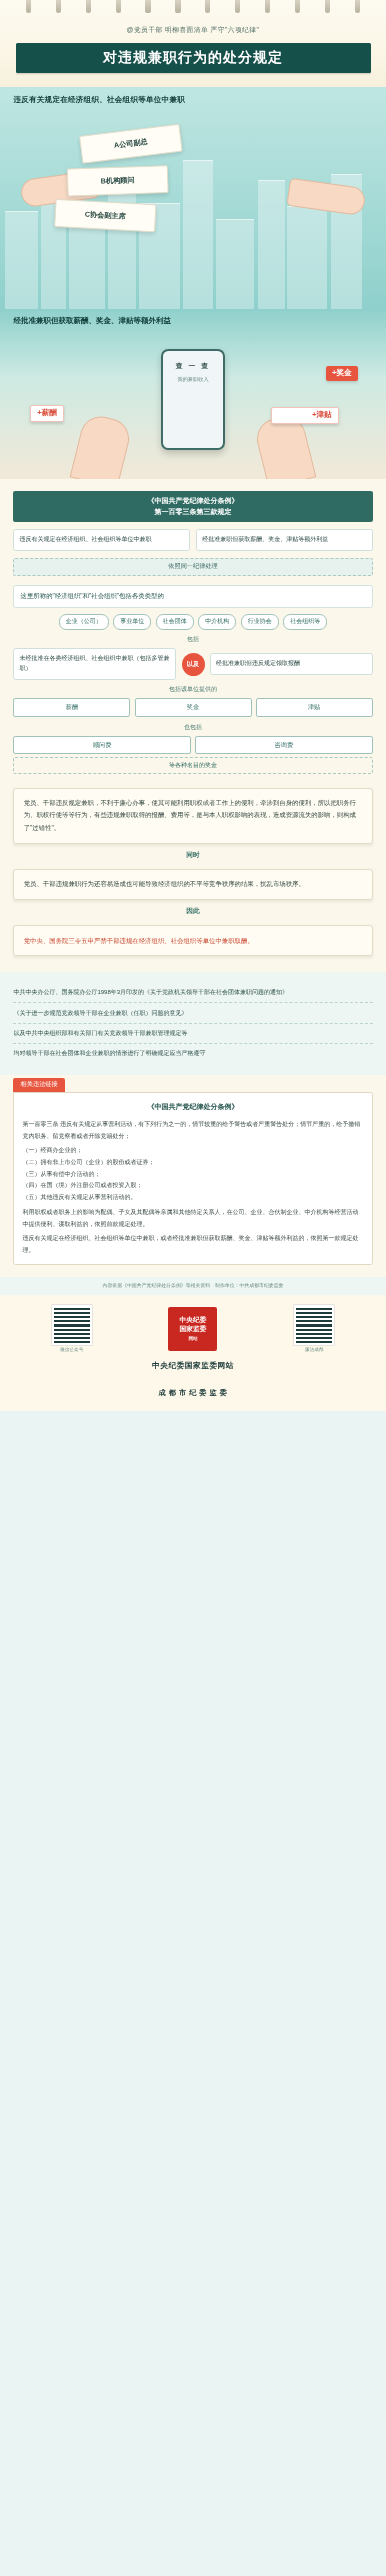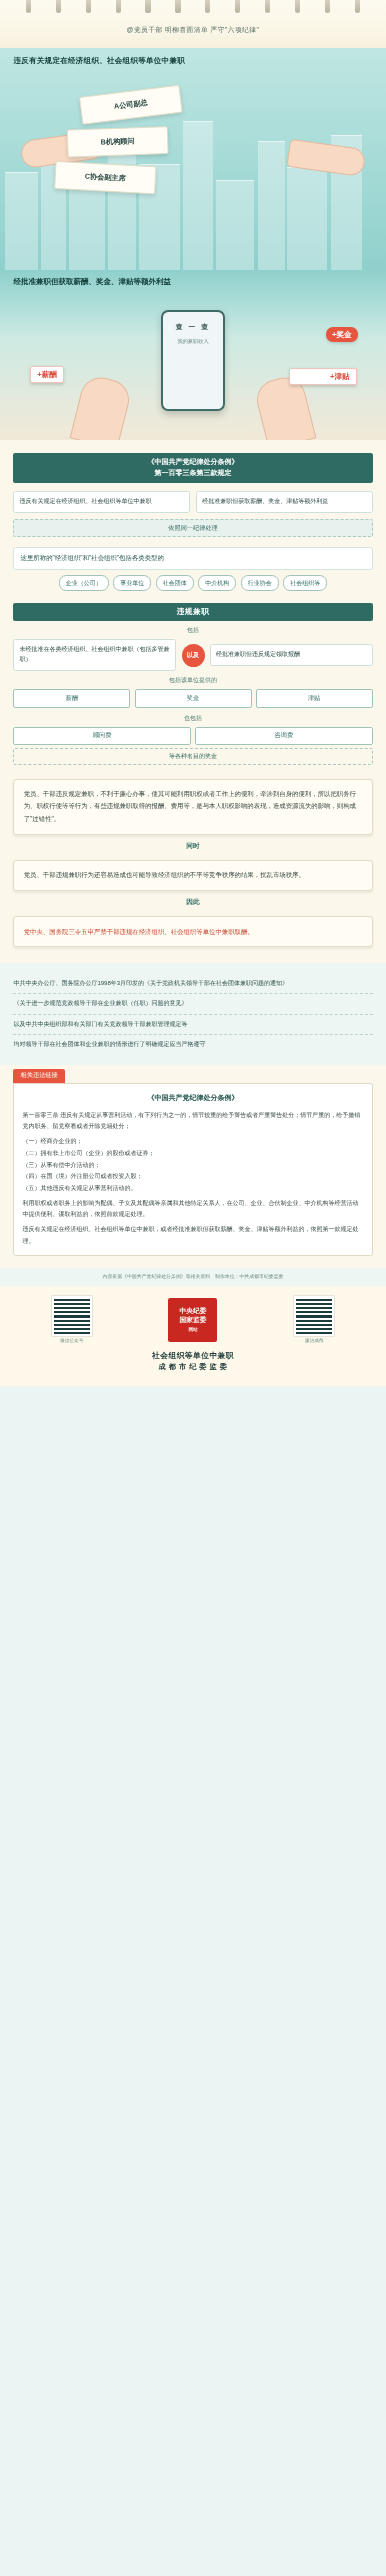--- a/index.html
+++ b/index.html
@@ -93,22 +93,22 @@
   }
   .phone .ph-t1 { font-size:6.7px; color:#2b4a45; font-weight:bold; letter-spacing:2.1px;}
   .phone .ph-t2 { font-size:5.2px; color:#6a8a84; margin-top:5.2px;}
   .tag {
     position:absolute; z-index:7;
     font-size:7.7px; font-weight:bold;
     padding:2.6px 6.2px; border-radius:2.1px;
     box-shadow:0 1.5px 3.1px rgba(0,0,0,.15);
   }
   .tag.salary { left:30px; top:96px; background:#fff; color:#d94f3d; border:0.5px solid #f0c4bb;}
-  .tag.bonus { right:28px; top:57px; background:#e8553f; color:#fff;border-radius:7px;}
-  .tag.allow { right:29px; top:98px; background:#fff; color:#d94f3d; border:0.5px solid #f0c4bb;padding-left:40px;}
+  .tag.bonus { right:28px; top:57px; background:#e8553f; color:#fff;}
+  .tag.allow { right:47px; top:98px; background:#fff; color:#d94f3d; border:0.5px solid #f0c4bb;padding-left:40px;}
   .arms { position:absolute; bottom:0; left:0; right:0; height:62px; }
   .arm { position:absolute; bottom:-5.2px; width:49px; height:67px; background:#f7d9c4; border:1px solid #e4b99c; border-radius:20.6px 20.6px 0 0;}
 
   
   .paper {
     background:#fbf7ea;
     padding:12.4px 13.4px 15.5px 13.4px;
   }
   .law-banner {
     background:#2f6b62; color:#fff;
@@ -200,21 +200,21 @@
       repeating-linear-gradient(90deg,#1d3b3a 0 2.1px,transparent 2.1px 4.1px);
       border:2.1px solid #fff; box-shadow:0 0 0 0.5px #cfcfcf;}
   .qr-cap { font-size:4.6px; color:#6a8a84; margin-top:2.6px;}
   .seal {
     width:49px; height:44px; background:#c8281f; color:#fff; border-radius:2.1px;
     display:flex; flex-direction:column; align-items:center; justify-content:center;
     font-size:6.7px; font-weight:bold; line-height:1.4;
   }
   .seal .s3 { font-size:4.6px; margin-top:2.1px; opacity:.9;}
   .foot-title { margin-top:8.2px; font-size:7.7px; font-weight:bold; color:#1d3b3a; letter-spacing:0.5px;}
-  .foot-sub { margin-top:1px; font-size:7.2px; font-weight:bold; color:#1d3b3a; letter-spacing:0.5px;}
+  .foot-sub { margin-top:17px; font-size:7.2px; font-weight:bold; color:#1d3b3a; letter-spacing:0.5px;}
 </style>
 </head>
 <body>
 
 <div class="page">
 
   <div class="header">
     <div class="clips">
       <div class="clip"></div>
       <div class="clip"></div>
@@ -223,20 +223,21 @@
       <div class="clip"></div>
       <div class="clip"></div>
       <div class="clip"></div>
       <div class="clip"></div>
       <div class="clip"></div>
       <div class="clip"></div>
       <div class="clip"></div>
       <div class="clip"></div>
     </div>
     <div class="h-line2">@党员干部 明柳喜面清单 严守"六项纪律"</div>
+    <div class="h-title">对违规兼职行为的处分规定</div>
   </div>
 
   <div class="illus1">
     <div class="city">
       <div class="bld" style="left:5.2px;width:33px;height:98px;"></div>
       <div class="bld" style="left:41px;width:25px;height:124px;"></div>
       <div class="bld" style="left:69px;width:36px;height:82px;"></div>
       <div class="bld" style="left:108px;width:28px;height:138px;"></div>
       <div class="bld" style="left:139px;width:41px;height:106px;"></div>
       <div class="bld" style="left:183px;width:30px;height:149px;"></div>
@@ -285,21 +286,20 @@
       <div class="pill-row">
         <span class="pill">企业（公司）</span>
         <span class="pill">事业单位</span>
         <span class="pill">社会团体</span>
         <span class="pill">中介机构</span>
         <span class="pill">行业协会</span>
         <span class="pill">社会组织等</span>
       </div>
     </div>
 
-    <div class="sec-head">违规兼职</div>
     <div class="incl">包括</div>
     <div class="flow">
       <div class="box">未经批准在各类经济组织、社会组织中兼职（包括多管兼职）</div>
       <div class="circle">以及</div>
       <div class="box">经批准兼职但违反规定领取报酬</div>
     </div>
 
     <div class="incl">包括该单位提供的</div>
     <div class="three">
       <div class="mini">薪酬</div>
@@ -359,18 +359,18 @@
       <div class="seal">
         <div>中央纪委</div>
         <div>国家监委</div>
         <div class="s3">网站</div>
       </div>
       <div>
         <div class="qr"></div>
         <div class="qr-cap">廉洁成都</div>
       </div>
     </div>
-    <div class="foot-title">社会组织等单位中兼职</div>
+    <div class="foot-title">中央纪委国家监委网站</div>
     <div class="foot-sub">成 都 市 纪 委 监 委</div>
   </div>
 
 </div>
 
 
 </body></html>

